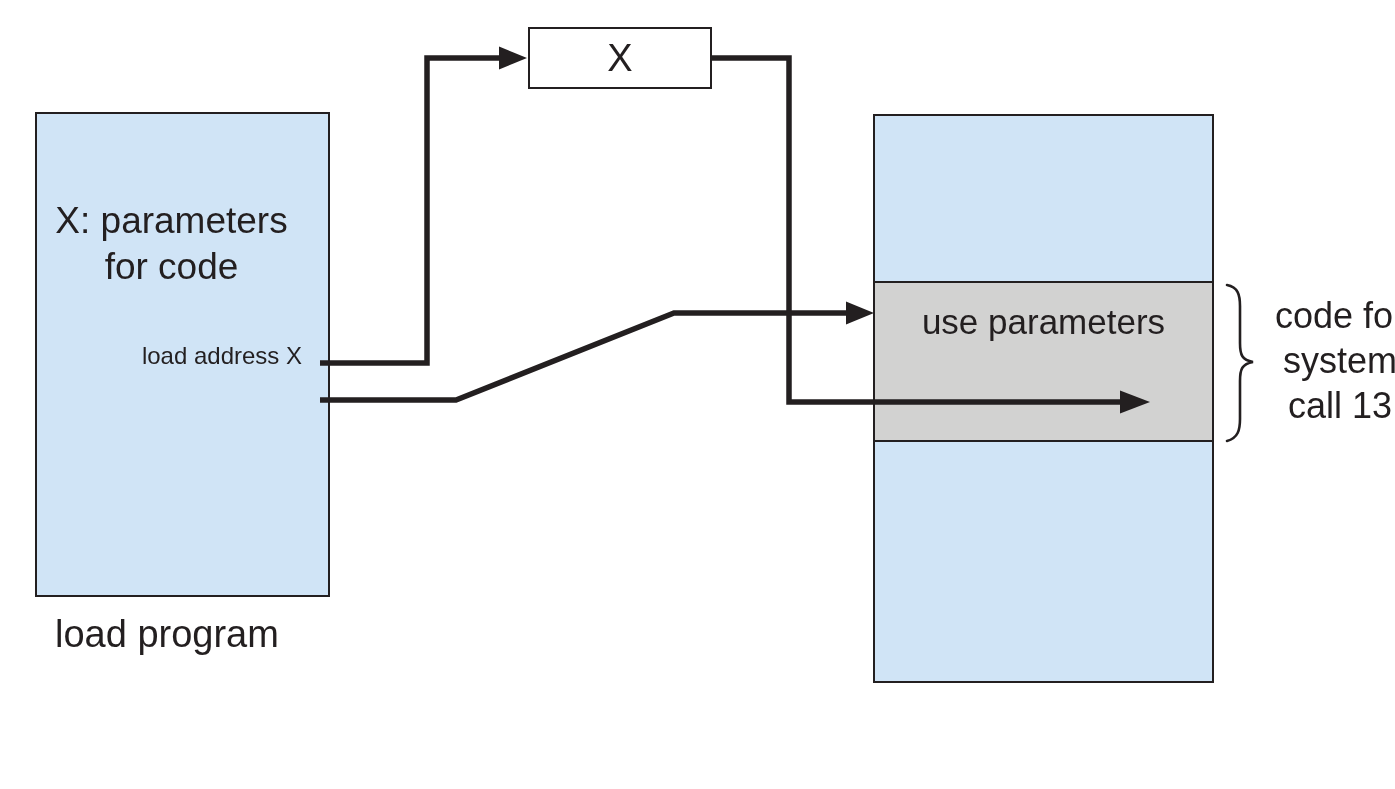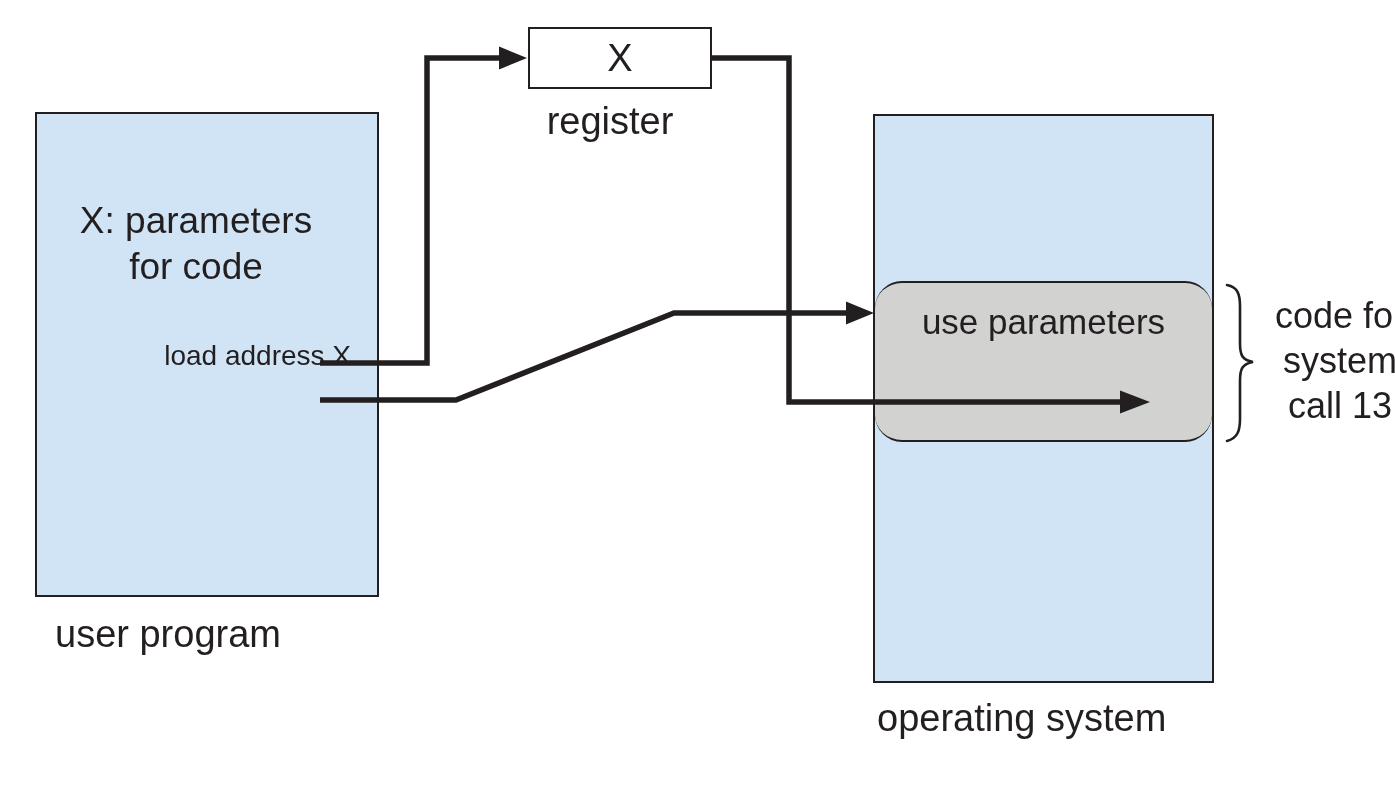--- a/index.html
+++ b/index.html
@@ -17,38 +17,38 @@
     color: #231f20;
   }
   .box {
     position: absolute;
     box-sizing: border-box;
     border: 2px solid #231f20;
   }
   .user-box {
     left: 35px;
     top: 112px;
-    width: 344px;
+    width: 295px;
     height: 485px;
     background: #d0e4f6;
     padding-left: 44px;
   }
   .note {
     position: absolute;
     left: 0;
     right: 22px;
     top: 84px;
     text-align: center;
     font-size: 37px;
     line-height: 46px;
   }
   .instr {
     position: absolute;
     right: 26px;
-    font-size: 28px;
+    font-size: 24px;
     line-height: 40px;
     white-space: nowrap;
   }
   .instr1 { top: 222px; }
   .instr2 { top: 270px; }
   .register-box {
     left: 528px;
     top: 27px;
     width: 184px;
     height: 62px;
@@ -72,21 +72,20 @@
     top: 165px;
     height: 161px;
     box-sizing: border-box;
     background: #d2d2d1;
     border-top: 2px solid #231f20;
     border-bottom: 2px solid #231f20;
     text-align: center;
     font-size: 35px;
     line-height: 45px;
     padding-top: 16px;
-    border-radius: 27px;
   }
   .caption {
     position: absolute;
     font-size: 38px;
     white-space: nowrap;
   }
   .user-caption { left: 55px; top: 613px; }
   .register-caption {
     left: 518px;
     top: 100px;
@@ -132,33 +131,31 @@
 
 <div class="stage">
 
   <div class="box user-box">
     <div class="note">
       <div>X: parameters</div>
       <div>for code</div>
     </div>
     <div class="instr instr1">load address X</div>
   </div>
-  <div class="caption user-caption">user program</div>
+  <div class="caption user-caption">load program</div>
 
   <div class="box register-box">
     <span>X</span>
   </div>
-  <div class="caption register-caption">register</div>
 
   <div class="box os-box">
     <div class="gray-section">
       <div>use parameters</div>
     </div>
   </div>
-  <div class="caption os-caption">operating system</div>
 
   <div class="code-label">
     <div>code for</div>
     <div>system</div>
     <div>call 13</div>
   </div>
 
   <svg class="overlay" width="1395" height="789" viewBox="0 0 1395 789">
     <g>
       <polyline points="320,363 427,363 427,58 501,58"></polyline>

